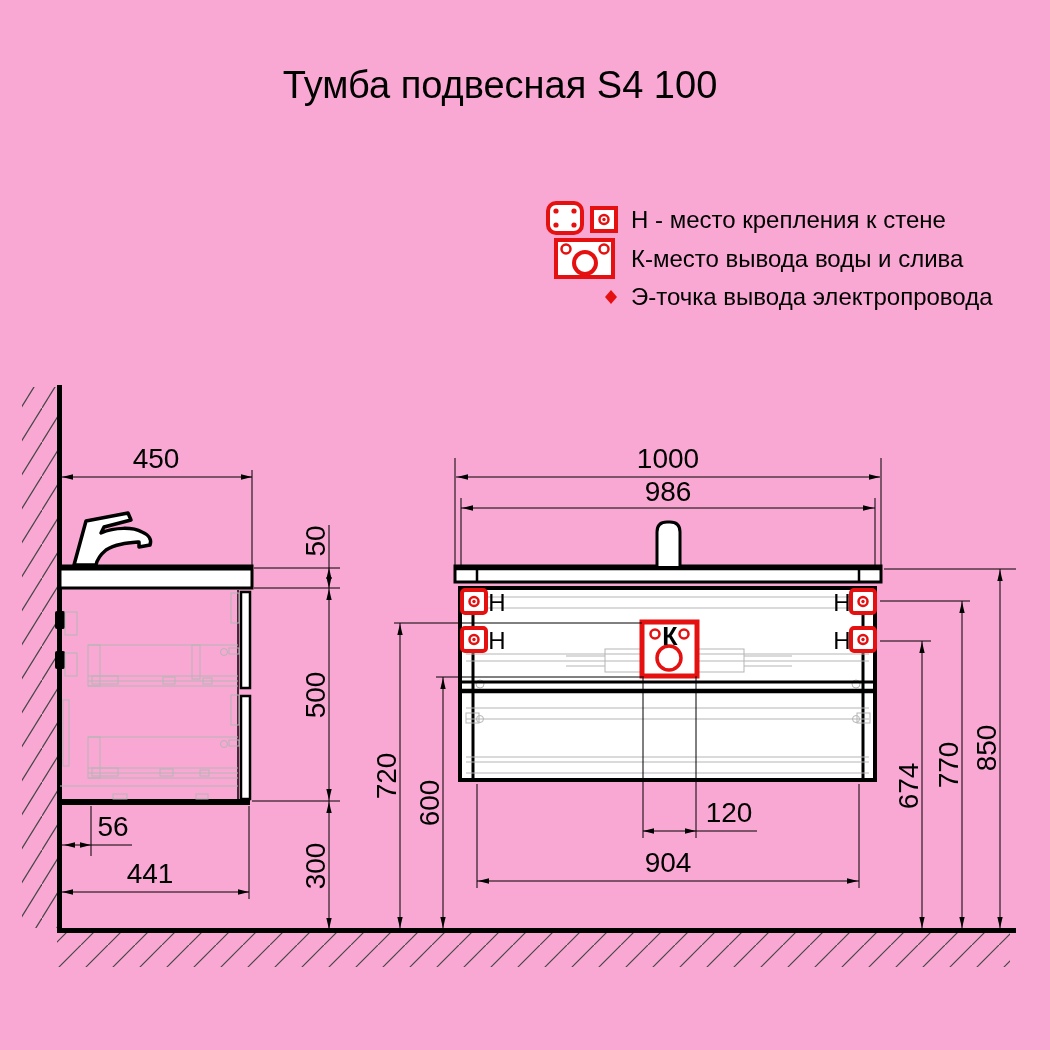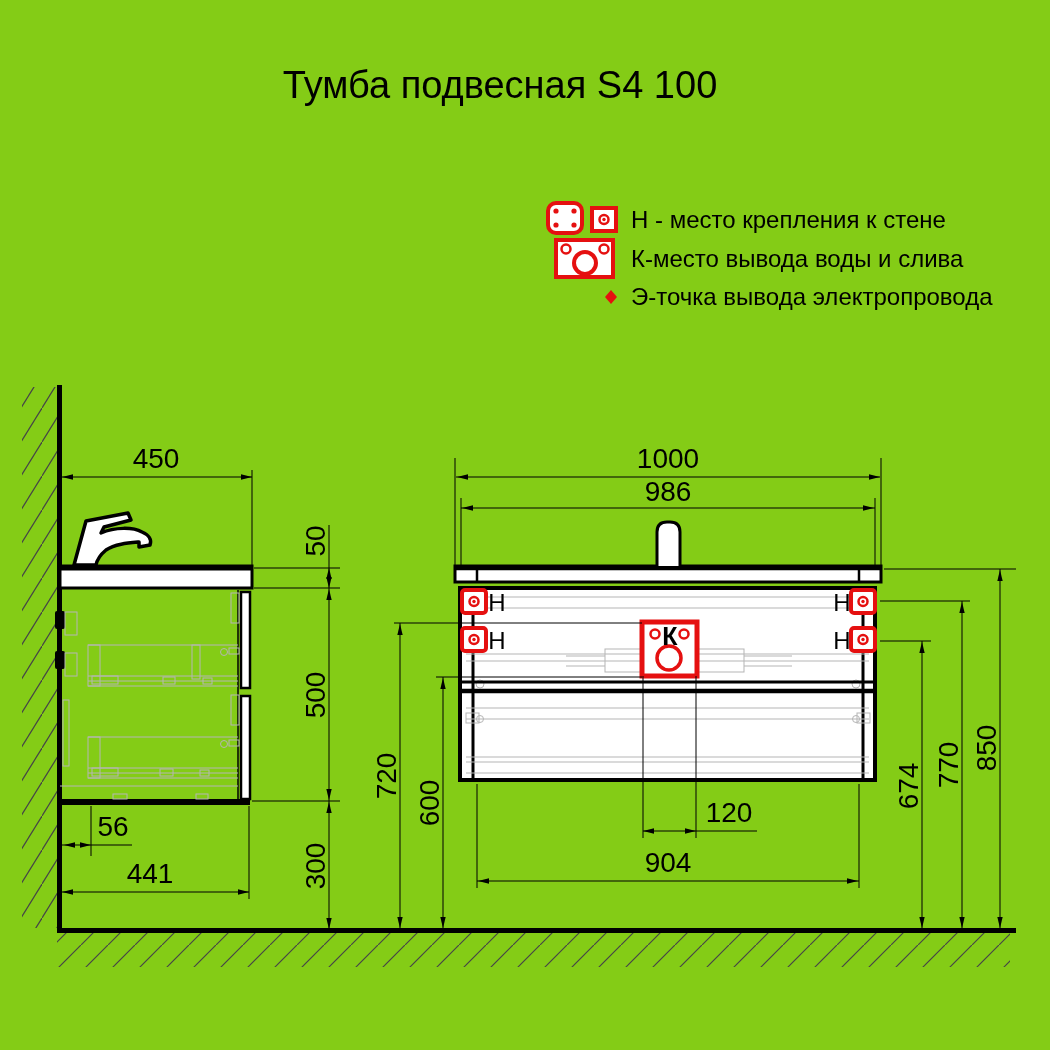--- a/index.html
+++ b/index.html
@@ -1,16 +1,16 @@
 <!DOCTYPE html>
 <html><head>
 <meta charset="utf-8">
 <style>
   html,body{margin:0;padding:0;background:#ffffff;}
-  .page{position:relative;width:1050px;height:1050px;background:#84cc16;overflow:hidden;}
+  .page{position:relative;width:1050px;height:1050px;background:#f9a8d4;overflow:hidden;}
   svg{display:block;}
   text{font-family:"Liberation Sans","DejaVu Sans",sans-serif;fill:#000;}
   .t-title{font-size:38px;}
   .t-dim{font-size:28px;}
   .t-leg{font-size:24px;}
   .t-mark{font-size:24px;}
   .t-k{font-size:25px;font-weight:600;}
   .dl{stroke:#000;stroke-width:1;fill:none;}
   .thin{stroke:#000;stroke-width:1.5;fill:none;}
   .med{stroke:#000;stroke-width:3;fill:#fff;}

